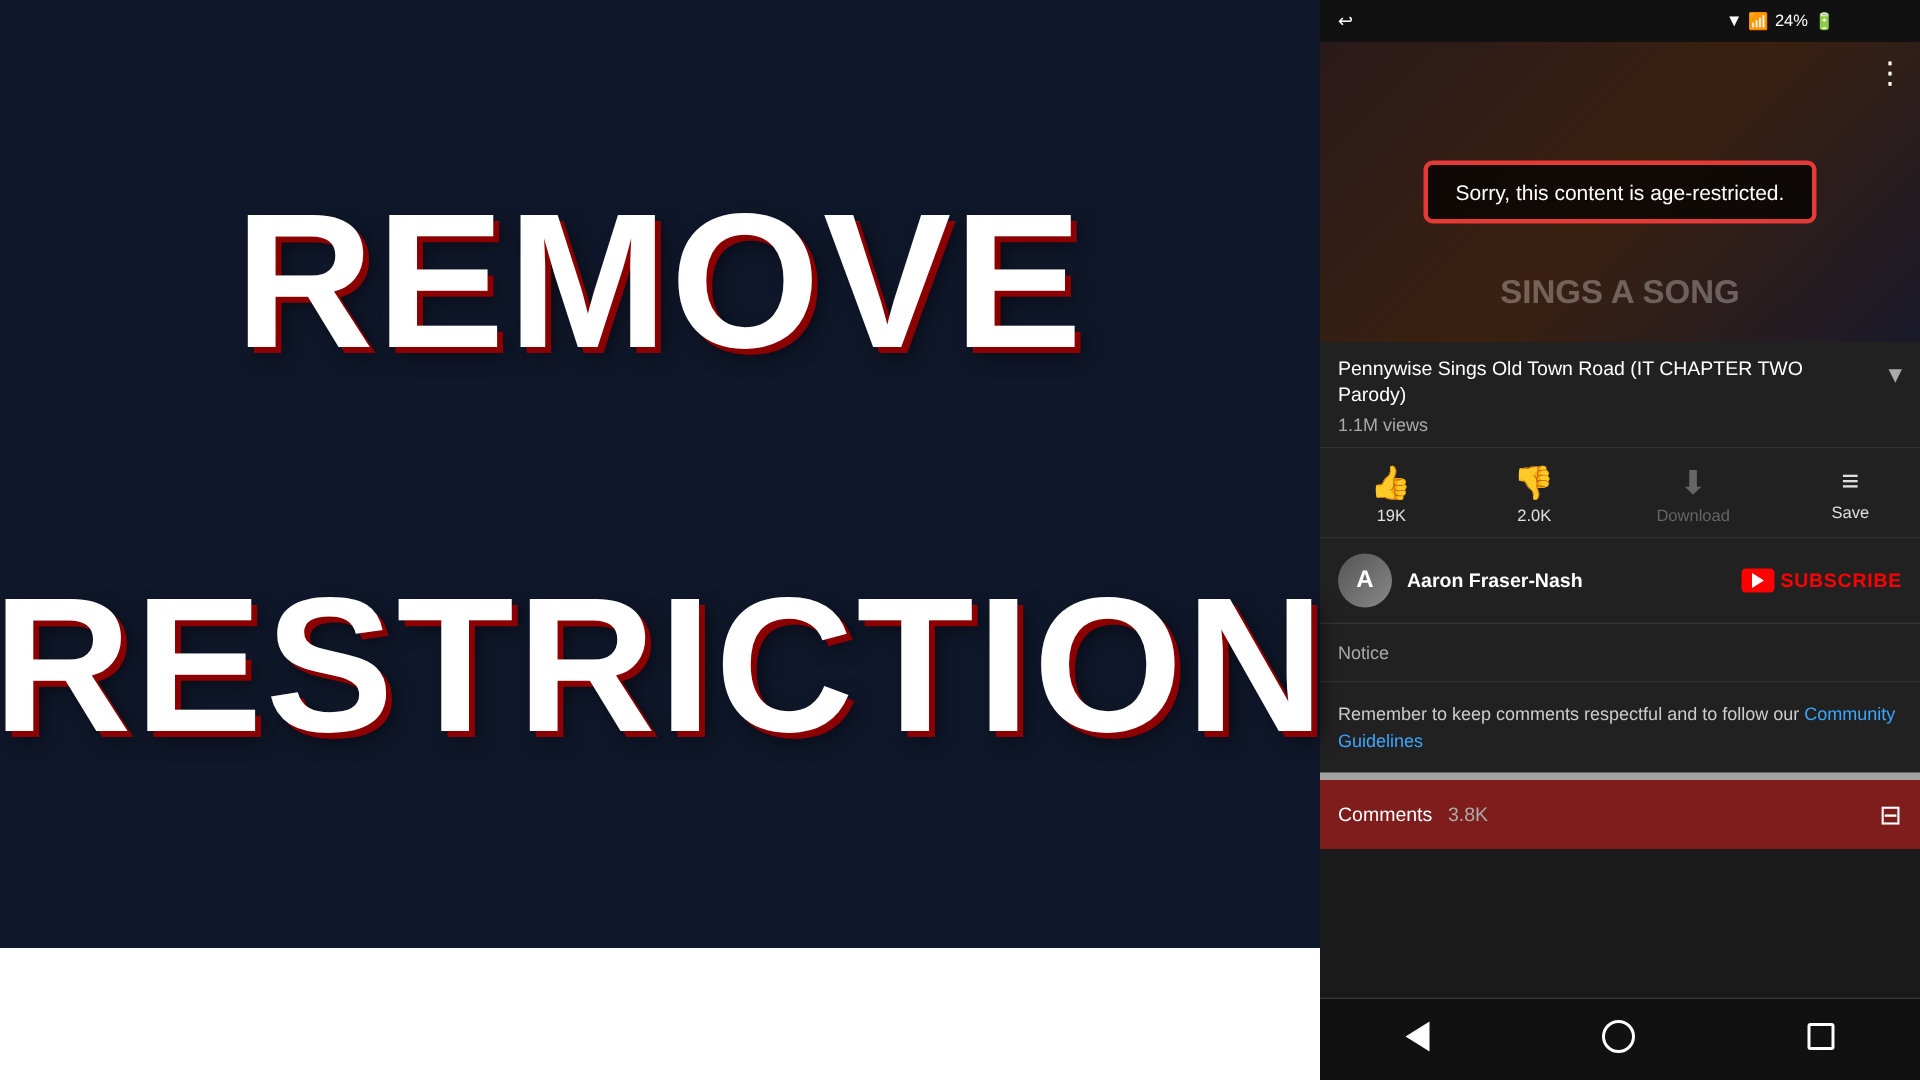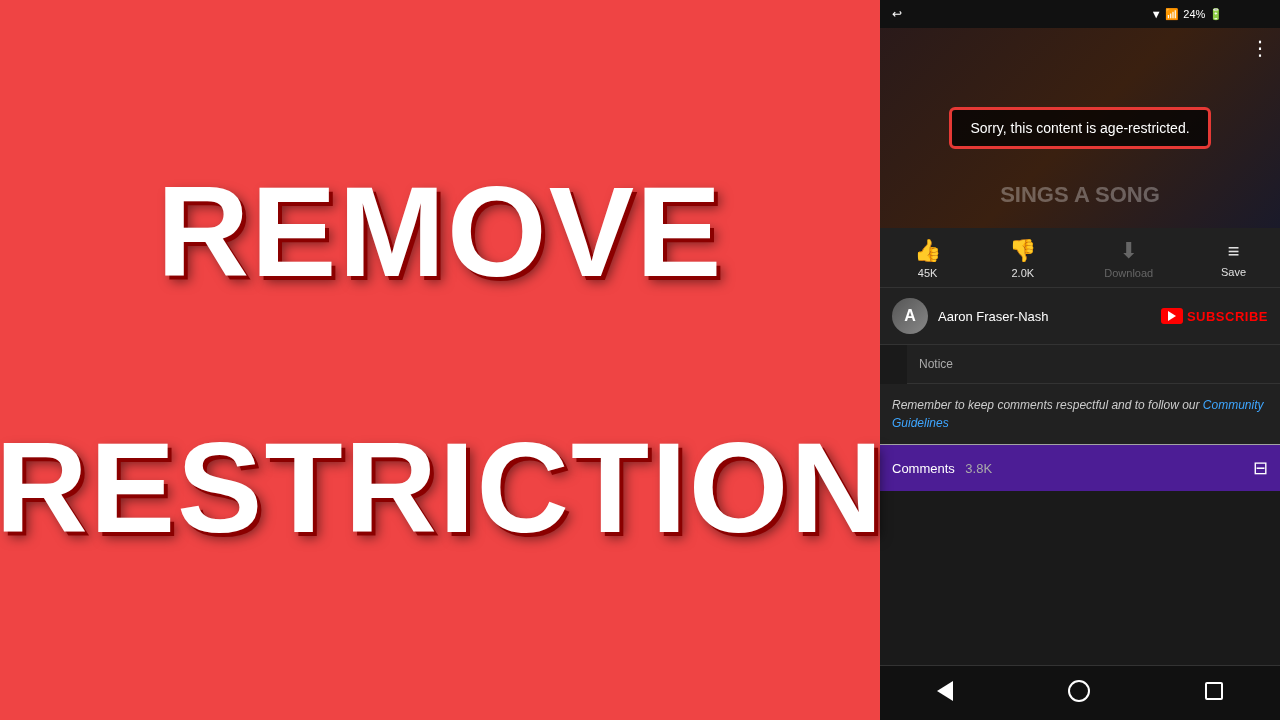--- a/index.html
+++ b/index.html
@@ -7,22 +7,22 @@
       width: 1280px;
       height: 720px;
       display: flex;
       overflow: hidden;
       font-family: Arial, sans-serif;
     }
 
     
     .left-panel {
       width: 880px;
-      height: 720px;
-      background-color: #ef4444;
+      height: 632px;
+      background-color: #0f172a;
       display: flex;
       flex-direction: column;
       align-items: center;
       justify-content: center;
       padding: 20px;
       position: relative;
     }
 
     .main-title {
       font-size: 128px;
@@ -204,21 +204,21 @@
       display: flex;
       align-items: center;
       justify-content: center;
       font-size: 14px;
       color: #fff;
     }
 
     .channel-name {
       color: white;
       font-size: 13px;
-      font-weight: 400;
+      font-weight: 700;
       flex: 1;
     }
 
     .subscribe-btn {
       display: flex;
       align-items: center;
       gap: 4px;
       cursor: pointer;
     }
 
@@ -245,59 +245,57 @@
       letter-spacing: 0.5px;
     }
 
     
     .notice-section {
       display: flex;
       padding: 12px 12px;
       background-color: #212121;
       border-bottom: 1px solid #333;
       gap: 12px;
-      margin-left: 27px;
     }
 
     .notice-label {
       color: #aaa;
       font-size: 12px;
       min-width: 45px;
     }
 
     .notice-link {
       color: #3ea6ff;
       font-size: 12px;
       line-height: 1.4;
       cursor: pointer;
     }
 
     
     .comments-reminder {
       padding: 12px 12px;
       background-color: #212121;
-      border-bottom: 1px solid #a3a3a3;
+      border-bottom: 5px solid #a3a3a3;
       font-size: 12px;
       color: #ccc;
       line-height: 1.5;
-      font-style: italic;
     }
 
     .community-link {
       color: #3ea6ff;
       cursor: pointer;
     }
 
     
     .comments-header {
       display: flex;
       justify-content: space-between;
       align-items: center;
       padding: 12px 12px;
-      background-color: #4c1d95;
+      background-color: #7f1d1d;
       gap: 36px;
     }
 
     .comments-title {
       color: white;
       font-size: 13px;
       font-weight: 500;
     }
 
     .comments-count {
@@ -385,25 +383,32 @@
       <span style="font-size:11px;margin-top:46px;">5:09 PM</span>
     </div>
   </div>
 
   <div class="video-player">
     <div class="three-dots-btn">⋮</div>
     <div class="age-restricted-overlay">Sorry, this content is age-restricted.</div>
     <div class="video-bg-text">SINGS A SONG</div>
   </div>
 
+  <div class="video-info">
+    <div class="video-title-row">
+      <div class="video-title">Pennywise Sings Old Town Road (IT CHAPTER TWO Parody)</div>
+      <div class="chevron-down">▾</div>
+    </div>
+    <div class="view-count">1.1M views</div>
+  </div>
 
   <div class="action-buttons">
     <div class="action-btn">
       <span class="action-icon">👍</span>
-      <span class="action-label">45K</span>
+      <span class="action-label">19K</span>
     </div>
     <div class="action-btn">
       <span class="action-icon">👎</span>
       <span class="action-label">2.0K</span>
     </div>
     <div class="action-btn">
       <span class="action-icon disabled">⬇</span>
       <span class="action-label disabled">Download</span>
     </div>
     <div class="action-btn">

